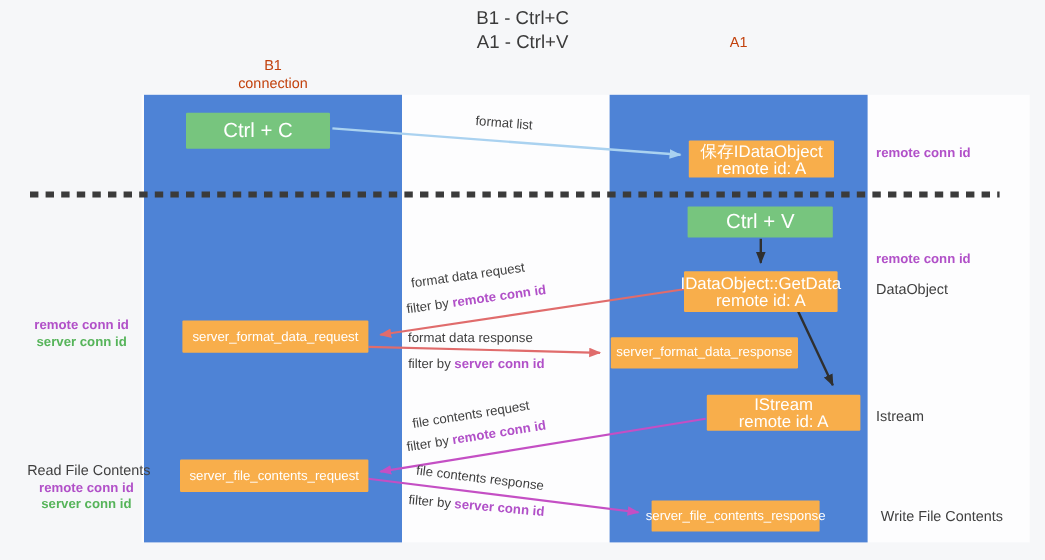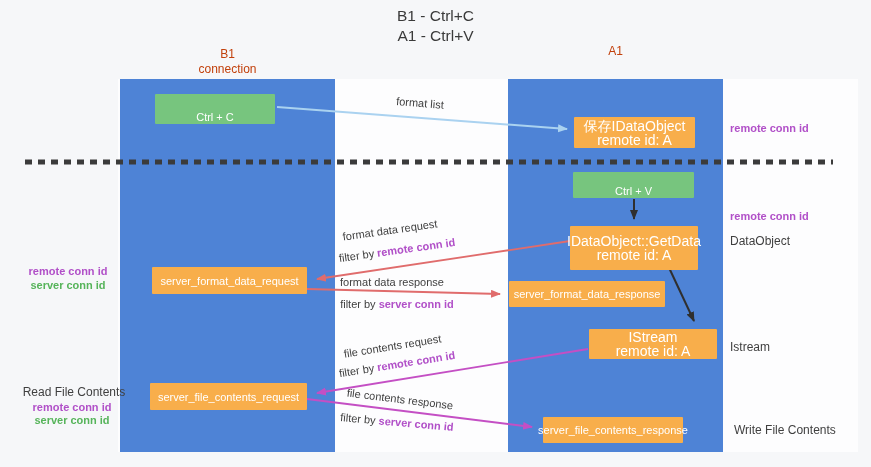--- a/index.html
+++ b/index.html
@@ -8,45 +8,45 @@
     background:#f6f7f9;
     font-family:"Liberation Sans","DejaVu Sans",sans-serif;
     color:#3c3c3c;
     -webkit-font-smoothing:antialiased;
   }
   .abs{position:absolute;}
   .canvas-white{left:118px;top:79px;width:740px;height:373px;background:#fdfdfe;}
   .title{left:0;top:6px;width:871px;text-align:center;font-size:15.5px;line-height:20px;color:#3a3a3a;}
   .lane-header{text-align:center;font-size:12px;line-height:15px;color:#c2410c;}
   .lane-header.left{left:120px;top:47px;width:215px;}
-  .lane-header.right{left:508px;top:44px;width:215px;}
+  .lane-header.right{left:508px;top:28px;width:215px;}
   .lane{background:var(--lane-blue,#4E83D6);}
   .lane.left{left:120px;top:79px;width:215px;height:373px;}
   .lane.right{left:508px;top:79px;width:215px;height:373px;}
   svg.overlay{position:absolute;left:0;top:0;pointer-events:none;}
   .divider{stroke:#3b3b3b;stroke-width:5;stroke-dasharray:7 6;}
   .ln-blue{stroke:var(--arrow-lightblue,#AAD2F0);stroke-width:2;}
   .ln-black{stroke:var(--arrow-black,#2F2F2F);stroke-width:2;}
   .ln-red{stroke:var(--arrow-red,#E06C6C);stroke-width:1.8;}
   .ln-magenta{stroke:var(--arrow-magenta,#C44FC4);stroke-width:1.8;}
   .mk-blue{fill:var(--arrow-lightblue,#AAD2F0);}
   .mk-black{fill:var(--arrow-black,#2F2F2F);}
   .mk-red{fill:var(--arrow-red,#E06C6C);}
   .mk-magenta{fill:var(--arrow-magenta,#C44FC4);}
   .node{display:flex;flex-direction:column;align-items:center;justify-content:center;
         text-align:center;color:#fff;border-radius:1px;}
   .node.orange{background:var(--node-orange,#F8AE4B);}
-  .node.green{background:var(--node-green,#77C57E);font-size:11px;justify-content:flex-end;}
+  .node.green{background:var(--node-green,#77C57E);font-size:17px;}
   .node .l1,.node .l2{display:block;line-height:14px;}
   .two-line{font-size:14px;}
   .one-line{font-size:11px;}
   .n-ctrl-c{left:155px;top:94px;width:120px;height:30px;}
   .n-save{left:574px;top:117px;width:121px;height:31px;}
   .n-ctrl-v{left:573px;top:172px;width:121px;height:26px;}
-  .n-getdata{left:570px;top:226px;width:128px;height:44px;}
+  .n-getdata{left:570px;top:226px;width:128px;height:34px;}
   .n-fmt-req{left:152px;top:267px;width:155px;height:27px;}
   .n-fmt-resp{left:509px;top:281px;width:156px;height:26px;}
   .n-istream{left:589px;top:329px;width:128px;height:30px;}
   .n-file-req{left:150px;top:383px;width:157px;height:27px;}
   .n-file-resp{left:543px;top:417px;width:140px;height:26px;}
   .flow{font-size:11px;color:#3f3f3f;text-align:center;white-space:nowrap;}
   .flow .purple{color:var(--accent-purple,#B150C8);font-weight:bold;margin-left:3px;}
   .f-format-list{left:365px;top:97px;width:110px;transform:rotate(4.5deg);}
   .f-fdr{left:315px;top:224px;width:150px;transform:rotate(-8deg);}
   .f-fbr1{left:317px;top:244px;width:160px;transform:rotate(-8deg);}

